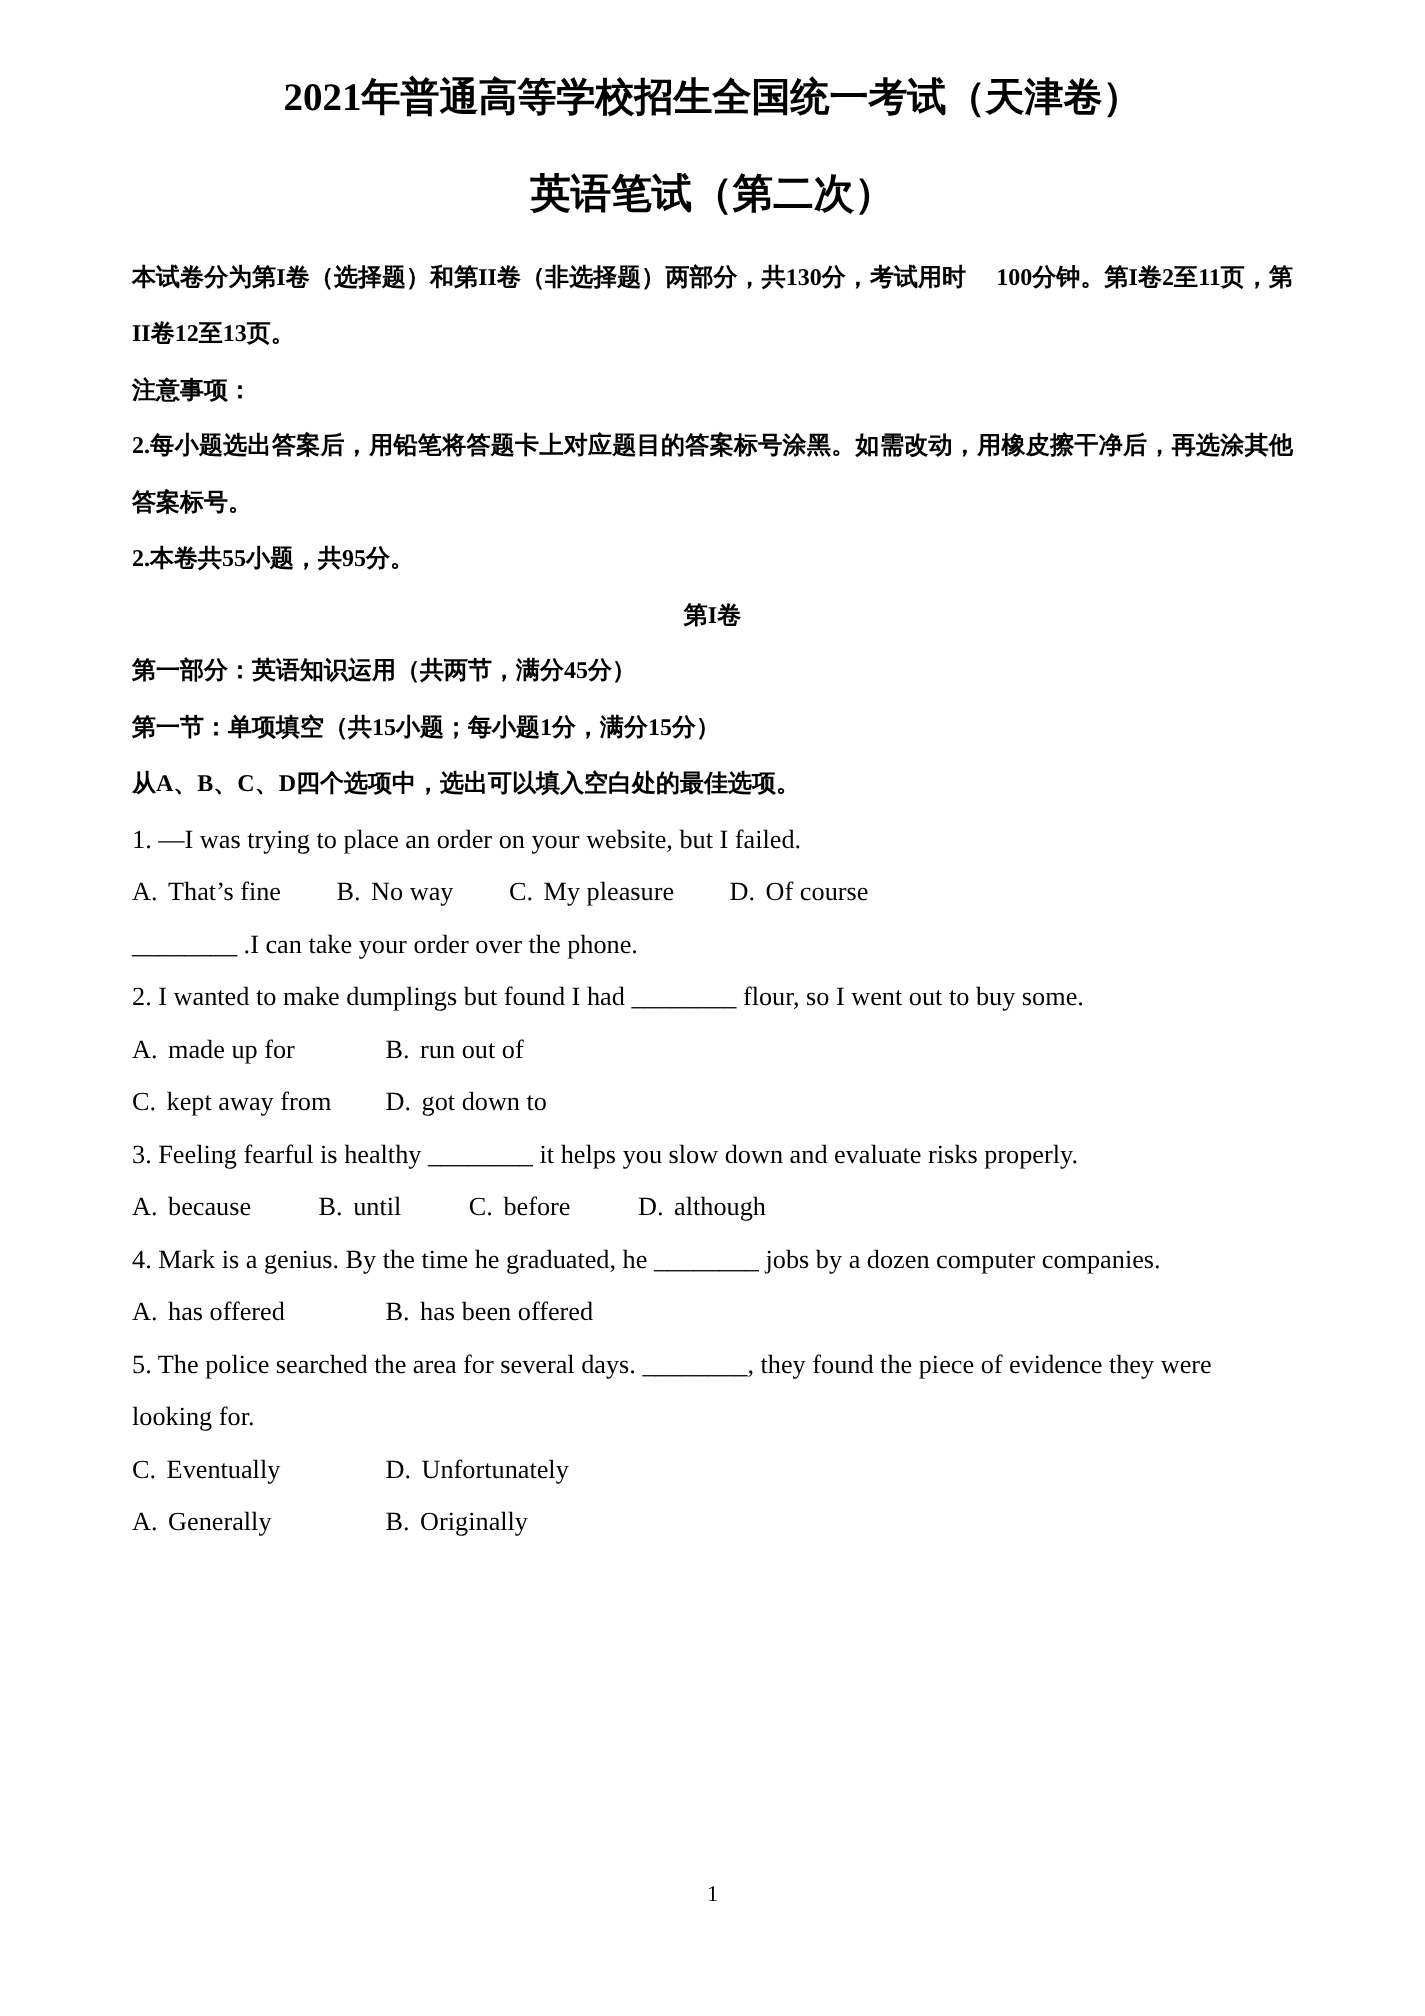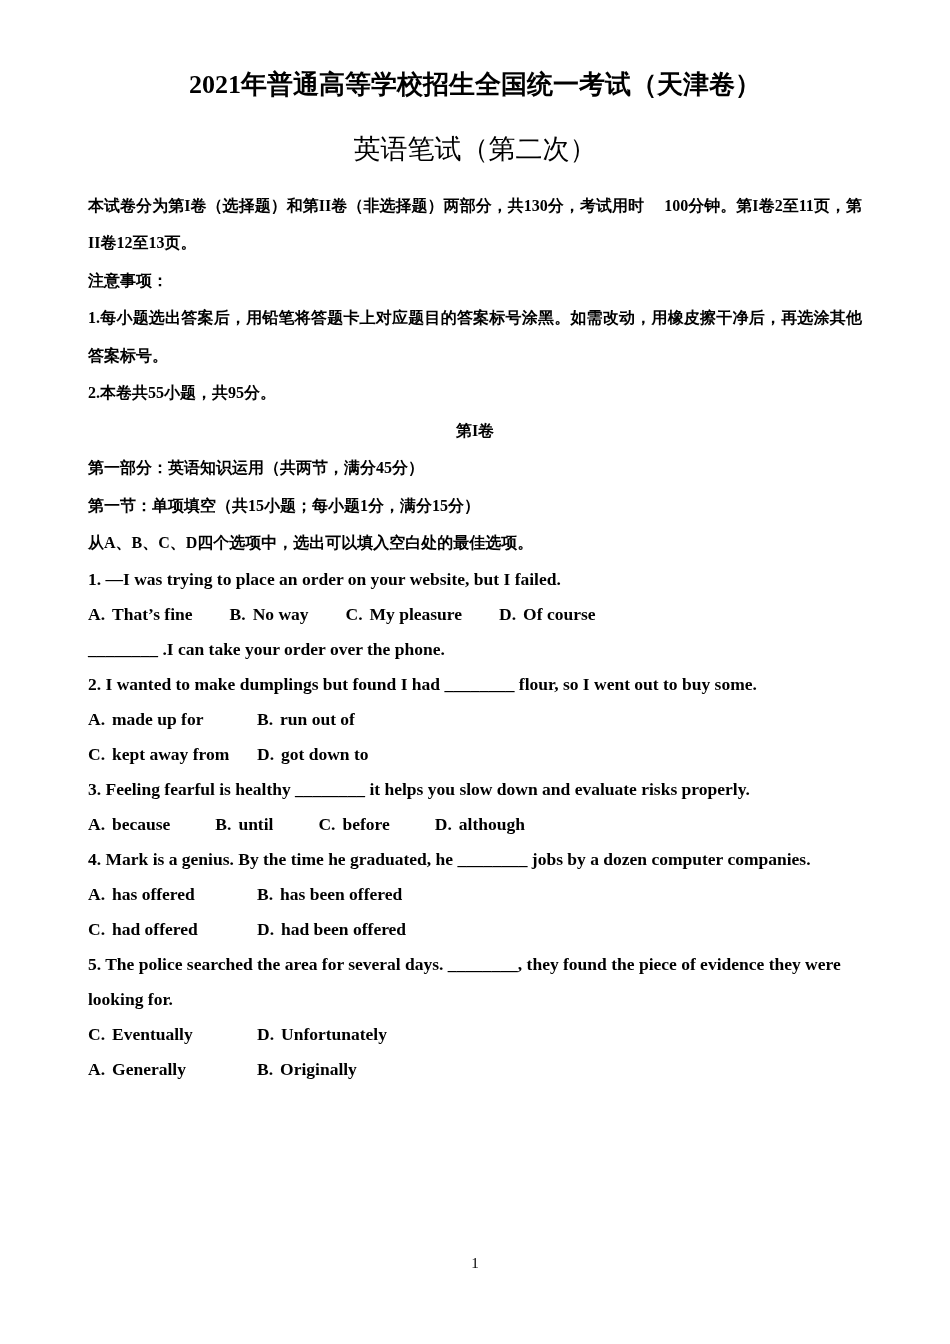--- a/index.html
+++ b/index.html
@@ -6,49 +6,49 @@
   html, body { margin: 0; padding: 0; }
   body {
     width: 950px;
     height: 1344px;
     background: #ffffff;
     color: #000000;
     font-family: "Liberation Serif", "DejaVu Serif", serif;
     position: relative;
     overflow: hidden;
   }
-  .page { padding: 68px 88px 0 88px; }
+  .page { padding: 48px 88px 0 88px; }
 
   .title {
     font-size: 26px;
     font-weight: bold;
     text-align: center;
     line-height: 1.3;
     margin: 0 0 30px 0;
   }
   .subtitle {
     font-size: 27px;
-    font-weight: normal;
+    font-weight: bold;
     text-align: center;
     line-height: 1.3;
     margin: 0 0 20px 0;
   }
 
   .cn {
     font-size: 16px;
     font-weight: bold;
     line-height: 37.5px;
     margin: 0;
   }
   .just { text-align: justify; }
   .center { text-align: center; }
 
   .en {
     font-size: 17.5px;
-    font-weight: bold;
+    font-weight: normal;
     line-height: 35px;
     margin: 0;
   }
 
   .opt { display: inline-block; white-space: nowrap; }
   .txt { margin-left: 7px; }
   .gapL .txt { }
 
   .inline1 .opt { margin-right: 37px; }
   .inline1 .opt:last-child { margin-right: 0; }
@@ -70,21 +70,21 @@
 </head>
 <body>
 
 <div class="page">
 
   <h1 class="title">2021年普通高等学校招生全国统一考试（天津卷）</h1>
   <h2 class="subtitle">英语笔试（第二次）</h2>
 
   <p class="cn just">本试卷分为第I卷（选择题）和第II卷（非选择题）两部分，共130分，考试用时　 100分钟。第I卷2至11页，第II卷12至13页。</p>
   <p class="cn">注意事项：</p>
-  <p class="cn just">1.每小题选出答案后，用铅笔将答题卡上对应题目的答案标号涂黑。如需改动，用橡皮擦干净后，再选涂其他答案标号。</p>
+  <p class="cn just">2.每小题选出答案后，用铅笔将答题卡上对应题目的答案标号涂黑。如需改动，用橡皮擦干净后，再选涂其他答案标号。</p>
   <p class="cn">2.本卷共55小题，共95分。</p>
 
   <p class="cn center">第I卷</p>
   <p class="cn">第一部分：英语知识运用（共两节，满分45分）</p>
   <p class="cn">第一节：单项填空（共15小题；每小题1分，满分15分）</p>
   <p class="cn">从A、B、C、D四个选项中，选出可以填入空白处的最佳选项。</p>
 
   <section>
     <p class="en">1. —I was trying to place an order on your website, but I failed.</p>
     <p class="en inline1">
@@ -108,23 +108,20 @@
     <p class="en inline3 gapL">
       <span class="opt"><span class="lbl">A.</span><span class="txt">because</span></span><span class="opt"><span class="lbl">B.</span><span class="txt">until</span></span><span class="opt"><span class="lbl">C.</span><span class="txt">before</span></span><span class="opt"><span class="lbl">D.</span><span class="txt">although</span></span>
     </p>
   </section>
 
   <section>
     <p class="en">4. Mark is a genius. By the time he graduated, he ________ jobs by a dozen computer companies.</p>
     <p class="en twocol gapL">
       <span class="opt"><span class="lbl">A.</span><span class="txt">has offered</span></span><span class="opt"><span class="lbl">B.</span><span class="txt">has been offered</span></span>
     </p>
-    <p class="en twocol gapL">
-      <span class="opt"><span class="lbl">C.</span><span class="txt">had offered</span></span><span class="opt"><span class="lbl">D.</span><span class="txt">had been offered</span></span>
-    </p>
   </section>
 
   <section>
     <p class="en">5. The police searched the area for several days. ________, they found the piece of evidence they were looking for.</p>
     <p class="en twocol gapL">
       <span class="opt"><span class="lbl">C.</span><span class="txt">Eventually</span></span><span class="opt"><span class="lbl">D.</span><span class="txt">Unfortunately</span></span>
     </p>
     <p class="en twocol gapL">
       <span class="opt"><span class="lbl">A.</span><span class="txt">Generally</span></span><span class="opt"><span class="lbl">B.</span><span class="txt">Originally</span></span>
     </p>

